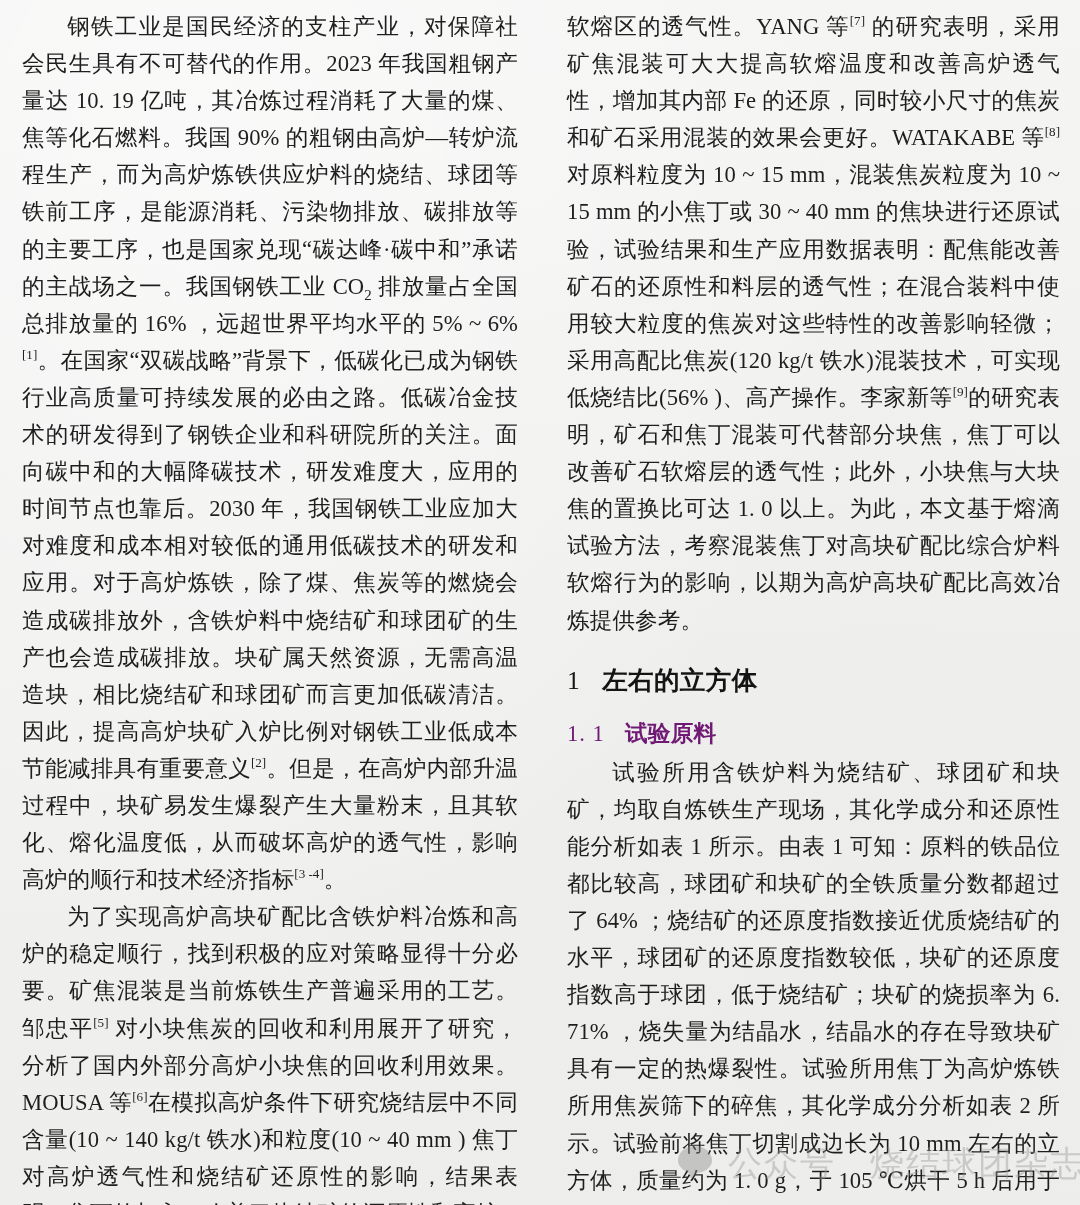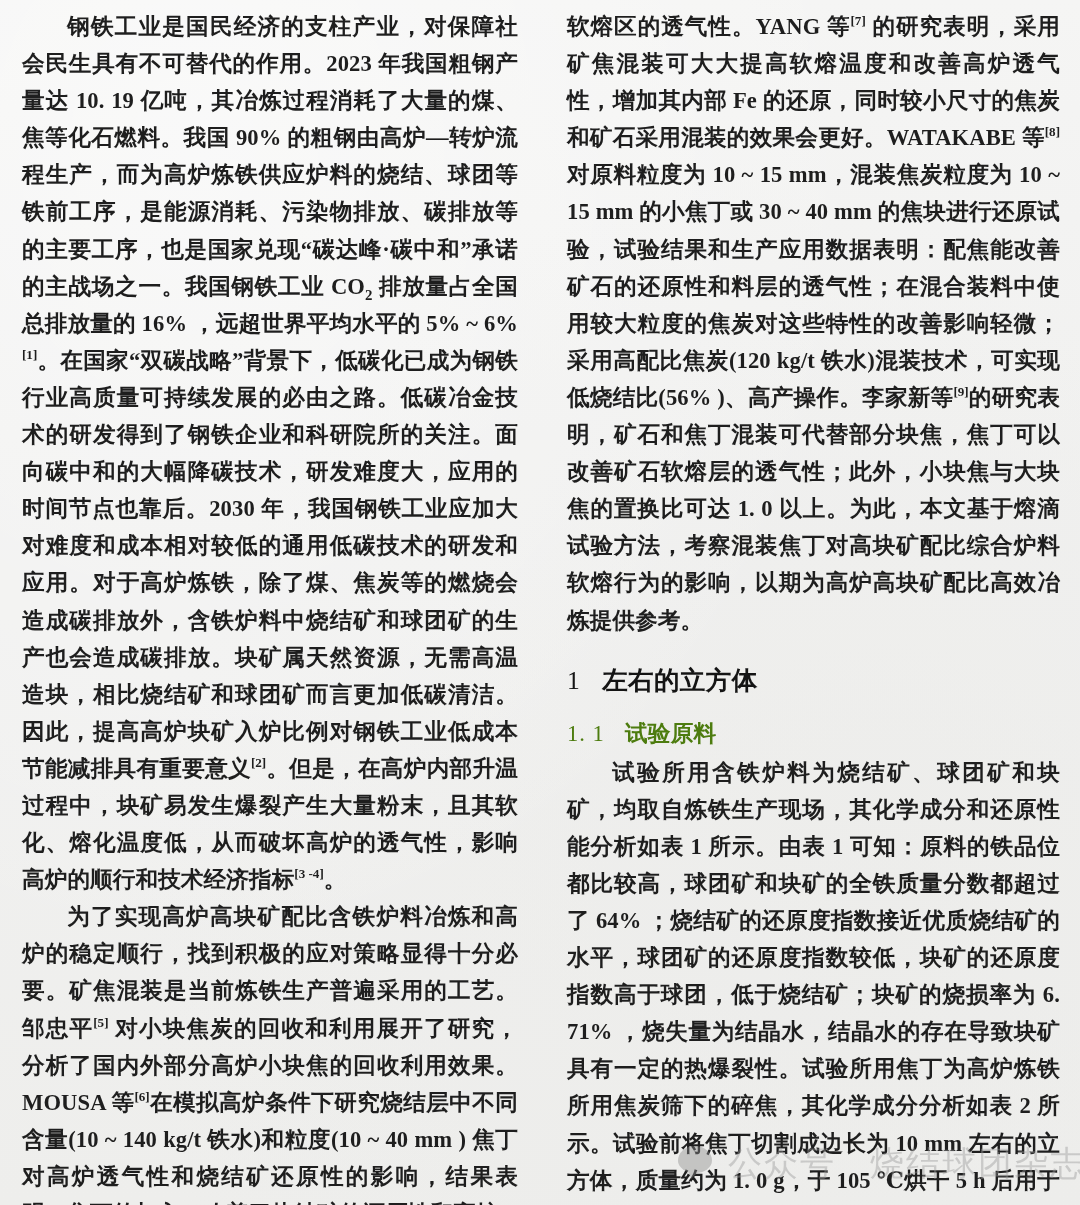--- a/index.html
+++ b/index.html
@@ -49,21 +49,20 @@
   p.para {
     margin: 0;
     font-size: 22.6px;
     line-height: 37.1px;
     text-align: justify;
     text-justify: inter-character;
     text-indent: 2em;
     letter-spacing: 0.1px;
     word-break: break-all;
     color: #1e1e1e;
-    font-weight: bold;
   }
   p.para.cont { text-indent: 0; }
 
   sup.ref {
     font-size: 0.58em;
     vertical-align: super;
     line-height: 0;
     letter-spacing: 0;
   }
   .sub { font-size: 0.66em; vertical-align: sub; line-height: 0; }
@@ -84,21 +83,21 @@
     margin-right: 22px;
   }
 
   h3.h2-sec {
     margin: 16px 0 2px 0;
     font-family: "Liberation Sans", "DejaVu Sans", sans-serif;
     font-weight: bold;
     font-size: 22.6px;
     line-height: 36px;
     letter-spacing: 0.3px;
-    color: #4d7c0f;
+    color: #701a75;
   }
   h3.h2-sec .num {
     font-family: "Liberation Serif", "DejaVu Serif", serif;
     font-weight: normal;
     margin-right: 20px;
     letter-spacing: 1px;
   }
 
   
   .watermark {

